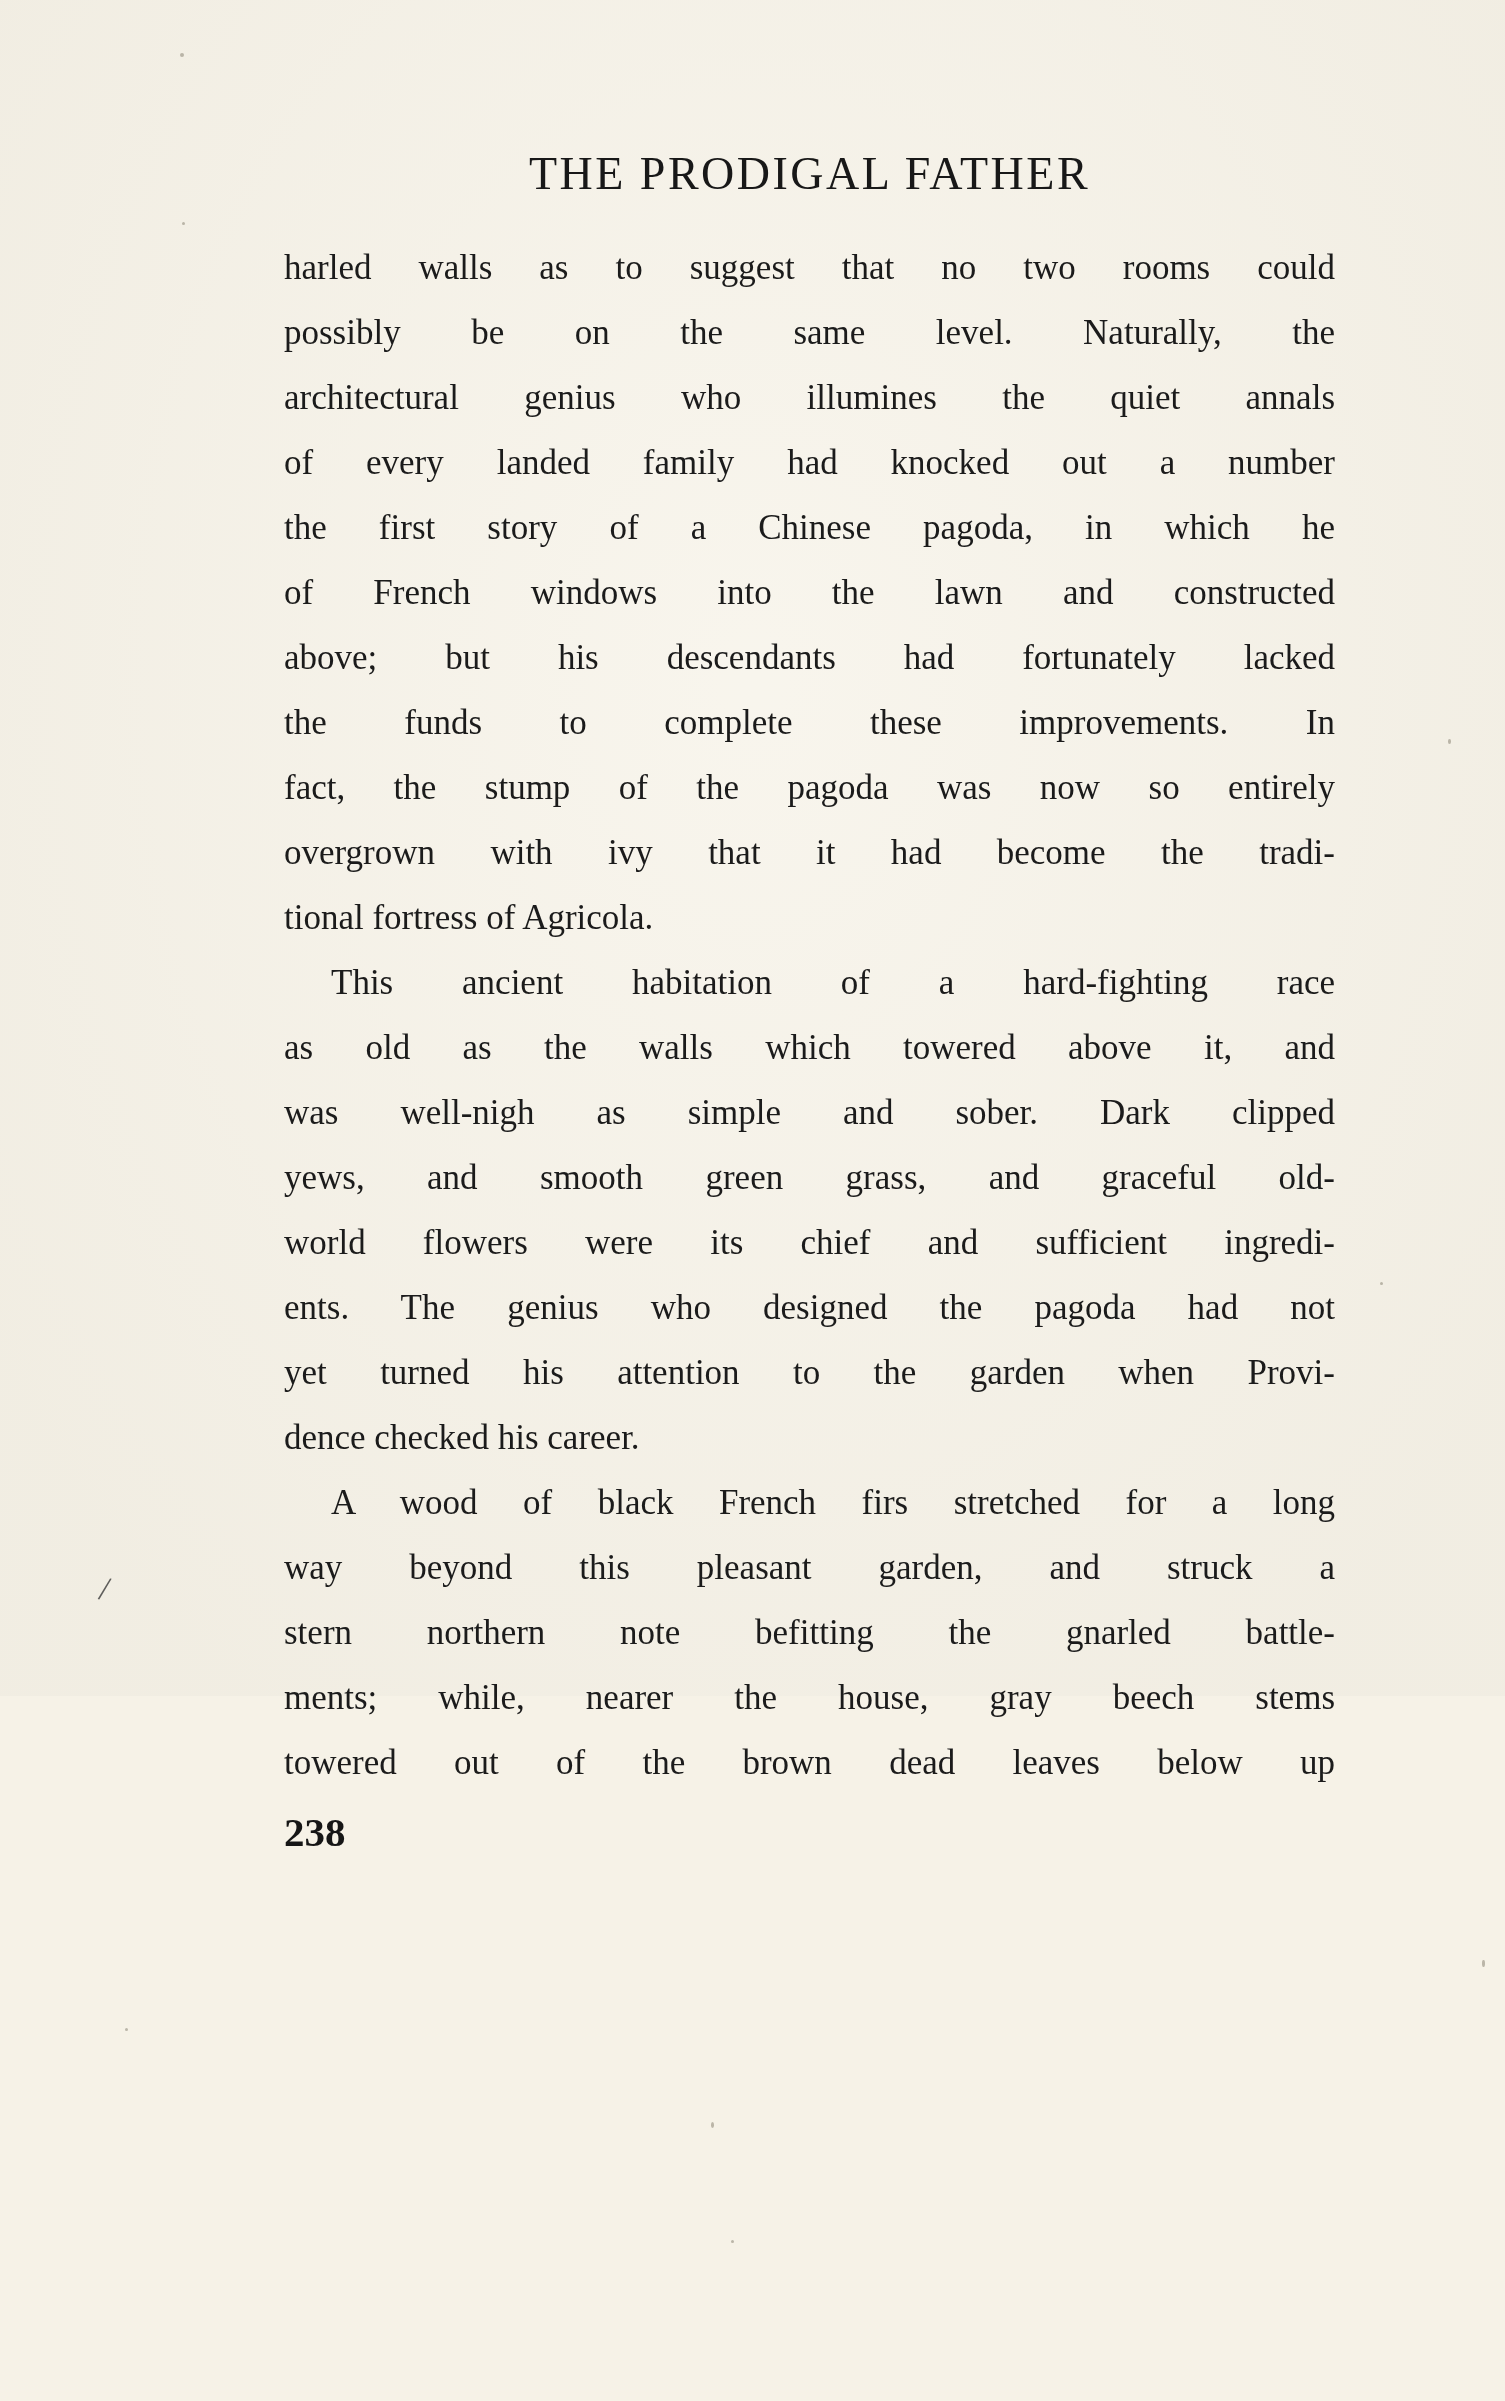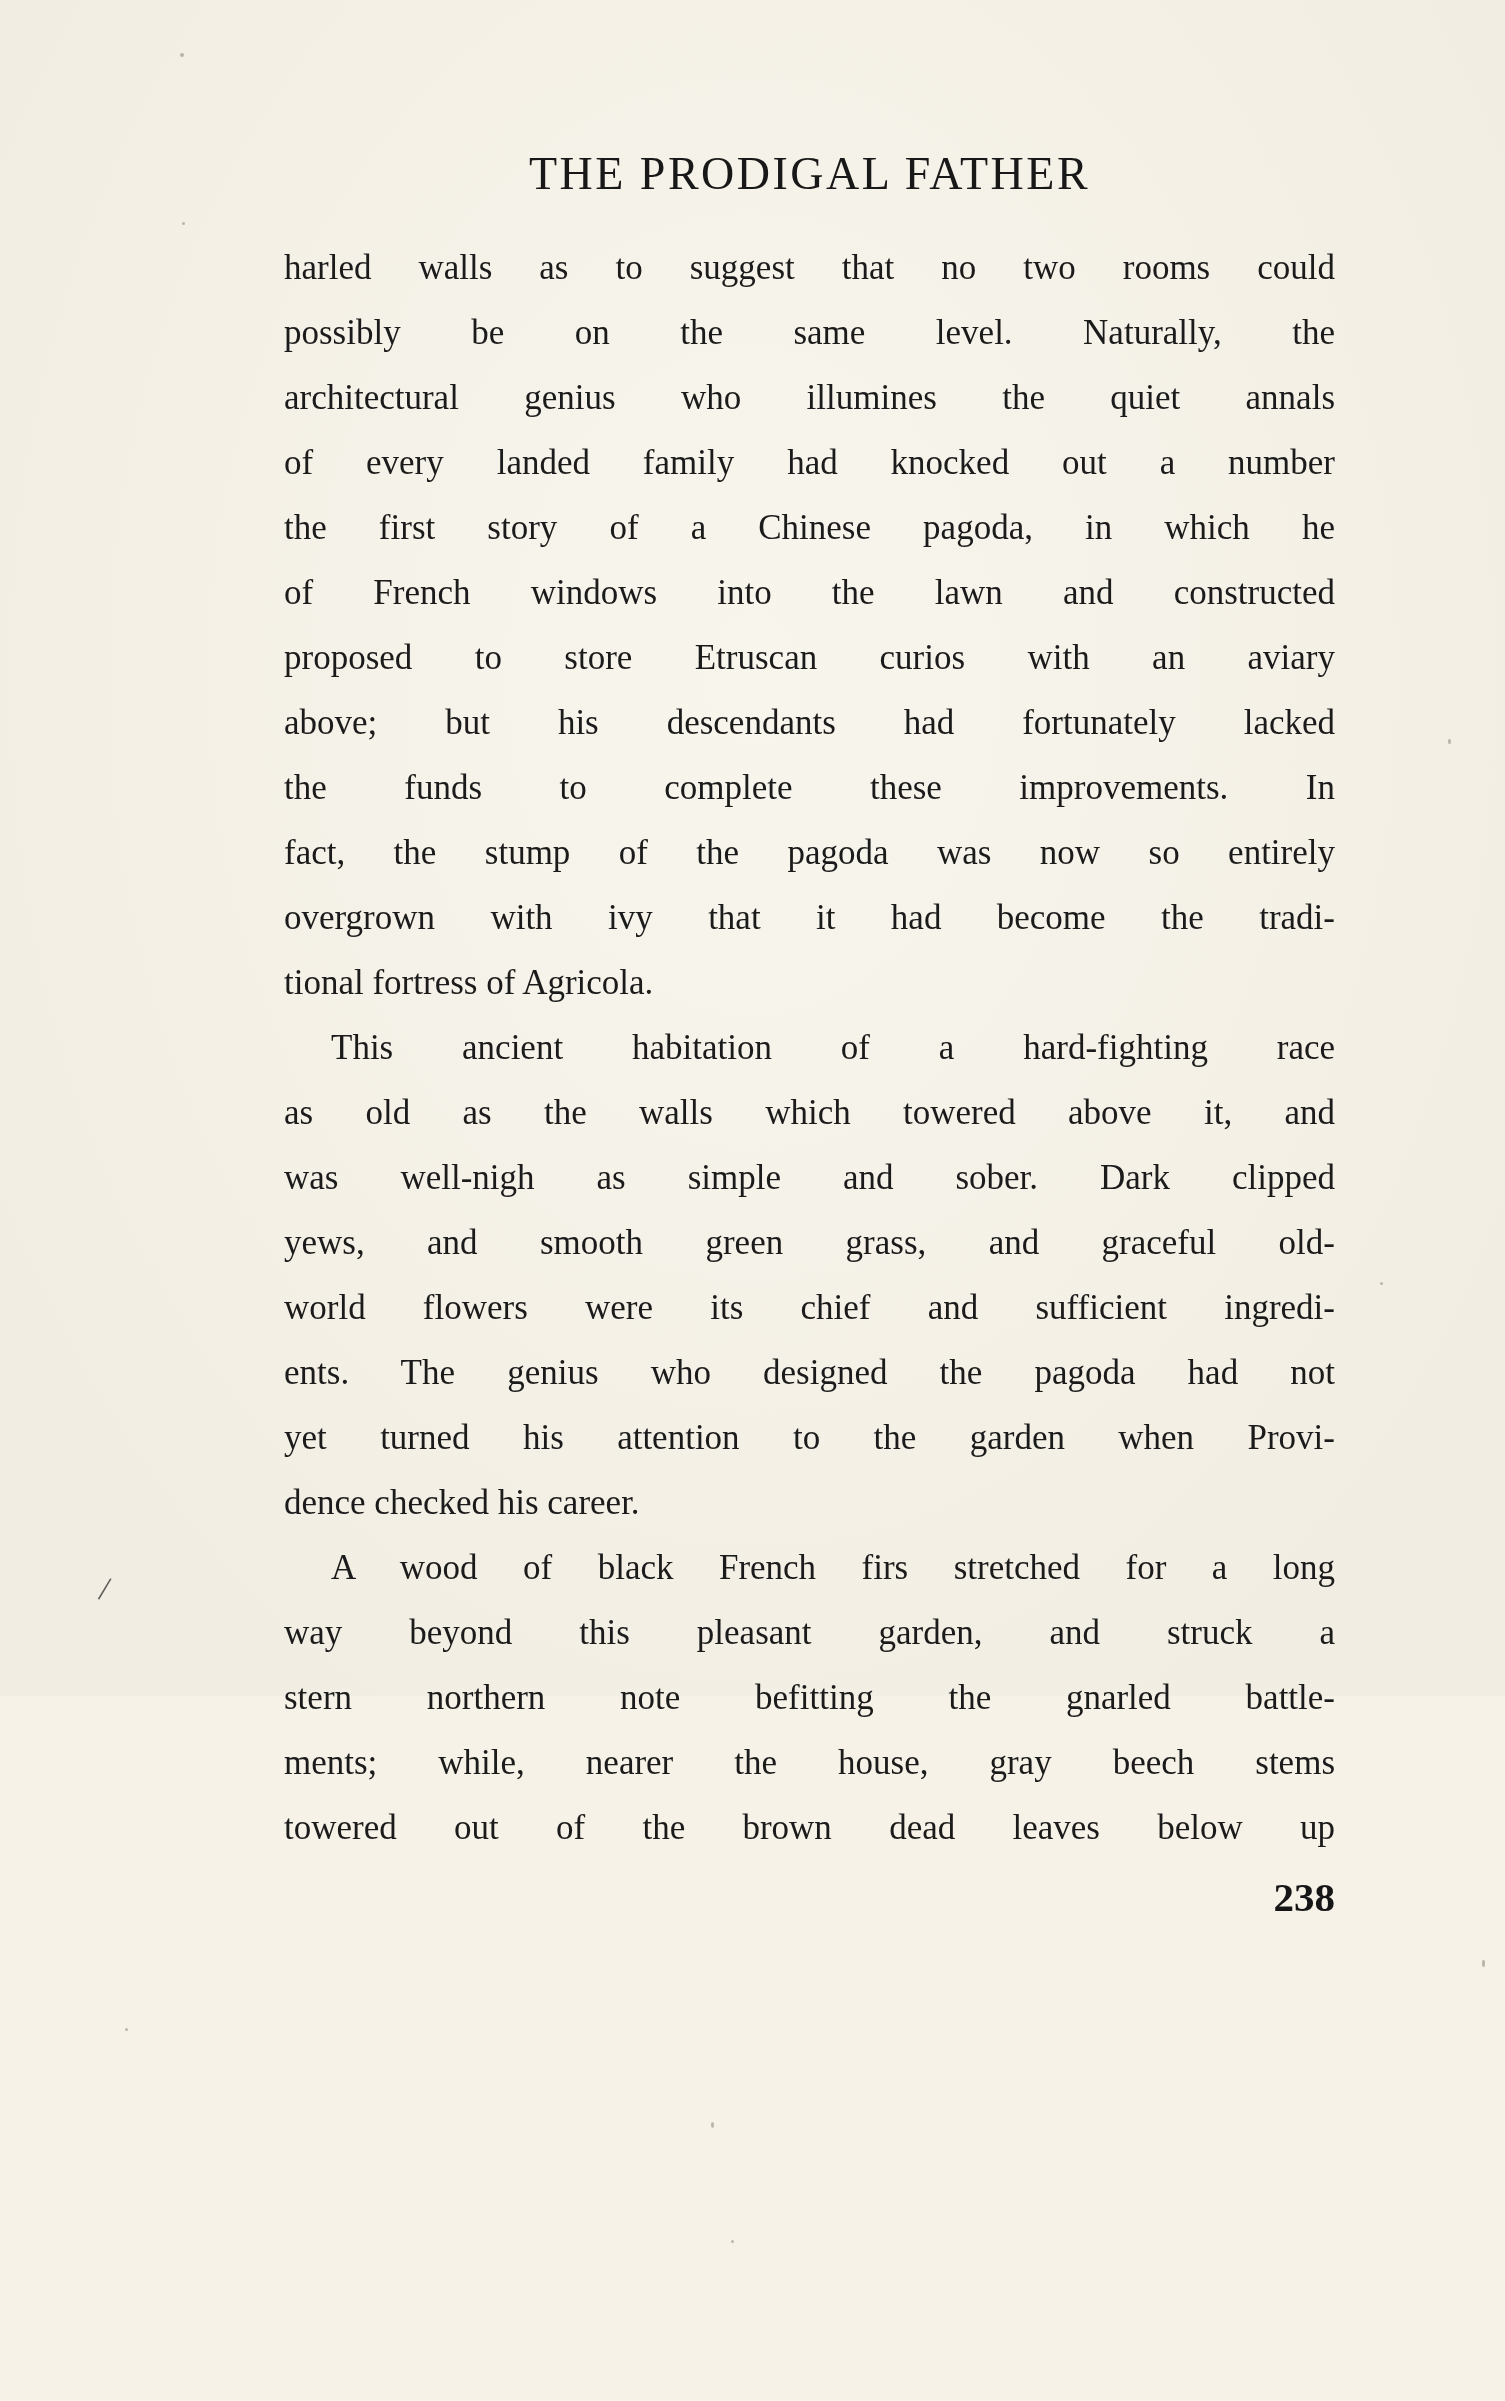--- a/index.html
+++ b/index.html
@@ -48,21 +48,21 @@
     white-space: nowrap;
     color: #1b1b1b;
   }
   .line.lastline {
     text-align-last: left;
   }
   .line.indent {
     padding-left: 47px;
   }
   .page-number {
-    text-align: right;
+    text-align: left;
     font-size: 41px;
     font-weight: bold;
     line-height: 64px;
     margin-top: 5.1px;
     color: #161616;
   }
   .speck {
     position: absolute;
     background: #8a8575;
     border-radius: 50%;
@@ -87,21 +87,20 @@
 
     <div class="book-title">THE PRODIGAL FATHER</div>
 
     <div class="paragraph">
       <div class="line">harled walls as to suggest that no two rooms could</div>
       <div class="line">possibly be on the same level.  Naturally, the</div>
       <div class="line">architectural genius who illumines the quiet annals</div>
       <div class="line">of every landed family had knocked out a number</div>
       <div class="line">the first story of a Chinese pagoda, in which he</div>
       <div class="line">of French windows into the lawn and constructed</div>
-      <div class="line">proposed to store Etruscan curios with an aviary</div>
       <div class="line">above; but his descendants had fortunately lacked</div>
       <div class="line">the funds to complete these improvements.  In</div>
       <div class="line">fact, the stump of the pagoda was now so entirely</div>
       <div class="line">overgrown with ivy that it had become the tradi-</div>
       <div class="line lastline">tional fortress of Agricola.</div>
     </div>
 
     <div class="paragraph">
       <div class="line indent">This ancient habitation of a hard-fighting race</div>
       <div class="line">as old as the walls which towered above it, and</div>

